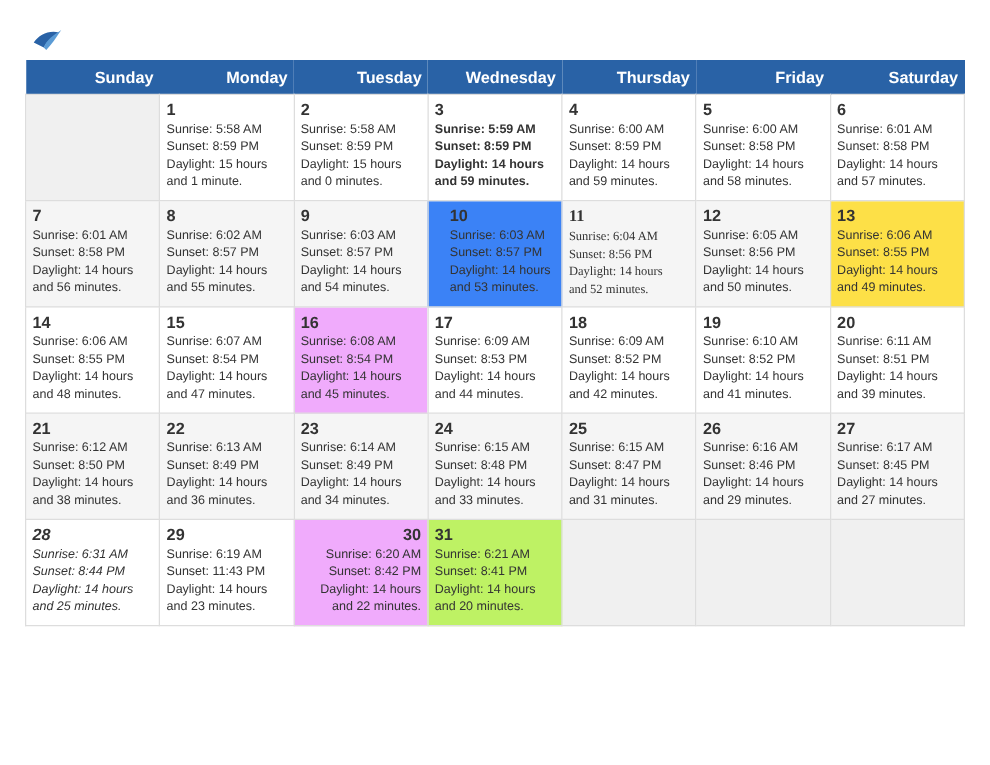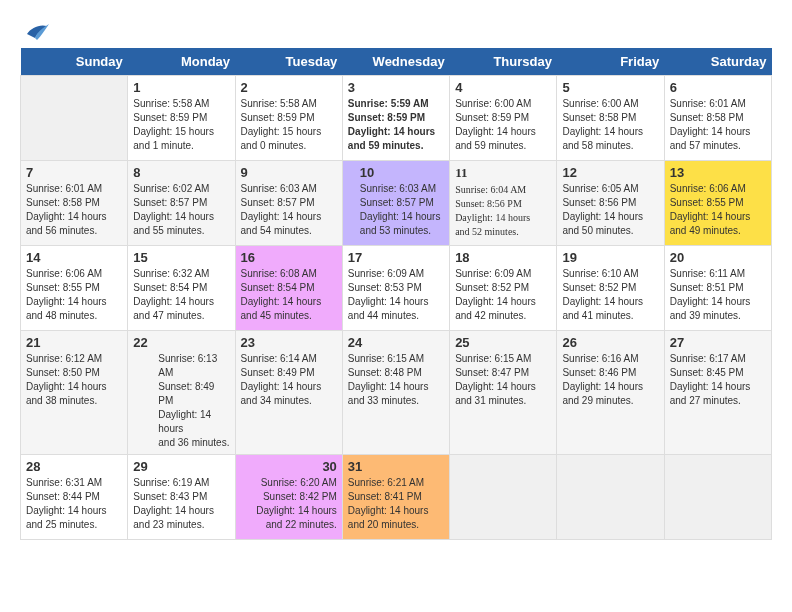--- a/index.html
+++ b/index.html
@@ -176,21 +176,21 @@
 Daylight: 14 hours
 and 55 minutes.</div>
         </td>
         <td style="background-color: rgb(245, 245, 245);">
           <span class="day-number">9</span>
           <div class="day-info" style="white-space: pre-line;">Sunrise: 6:03 AM
 Sunset: 8:57 PM
 Daylight: 14 hours
 and 54 minutes.</div>
         </td>
-        <td style="background-color: #c4b5fd; padding-left: 17px;">
+        <td style="background-color: #3b82f6; padding-left: 17px;">
           <span class="day-number">10</span>
           <div class="day-info" style="white-space: pre-line;">Sunrise: 6:03 AM
 Sunset: 8:57 PM
 Daylight: 14 hours
 and 53 minutes.</div>
         </td>
         <td style="background-color: rgb(245, 245, 245); font-family: Liberation Serif, serif;">
           <span class="day-number">11</span>
           <div class="day-info" style="white-space: pre-line;">Sunrise: 6:04 AM
 Sunset: 8:56 PM
@@ -215,21 +215,21 @@
       <tr>
         <td style="background-color: rgb(255, 255, 255);">
           <span class="day-number">14</span>
           <div class="day-info" style="white-space: pre-line;">Sunrise: 6:06 AM
 Sunset: 8:55 PM
 Daylight: 14 hours
 and 48 minutes.</div>
         </td>
         <td style="background-color: rgb(255, 255, 255);">
           <span class="day-number">15</span>
-          <div class="day-info" style="white-space: pre-line;">Sunrise: 6:32 AM
+          <div class="day-info" style="white-space: pre-line;">Sunrise: 6:07 AM
 Sunset: 8:54 PM
 Daylight: 14 hours
 and 47 minutes.</div>
         </td>
         <td style="background-color: #f0abfc;">
           <span class="day-number">16</span>
           <div class="day-info" style="white-space: pre-line;">Sunrise: 6:08 AM
 Sunset: 8:54 PM
 Daylight: 14 hours
 and 45 minutes.</div>
@@ -266,21 +266,21 @@
       <tr>
         <td style="background-color: rgb(245, 245, 245);">
           <span class="day-number">21</span>
           <div class="day-info" style="white-space: pre-line;">Sunrise: 6:12 AM
 Sunset: 8:50 PM
 Daylight: 14 hours
 and 38 minutes.</div>
         </td>
         <td style="background-color: rgb(245, 245, 245);">
           <span class="day-number">22</span>
-          <div class="day-info" style="white-space: pre-line; margin-left: 25px;">Sunrise: 6:13 AM
+          <div class="day-info" style="white-space: pre-line;">Sunrise: 6:13 AM
 Sunset: 8:49 PM
 Daylight: 14 hours
 and 36 minutes.</div>
         </td>
         <td style="background-color: rgb(245, 245, 245);">
           <span class="day-number">23</span>
           <div class="day-info" style="white-space: pre-line;">Sunrise: 6:14 AM
 Sunset: 8:49 PM
 Daylight: 14 hours
 and 34 minutes.</div>
@@ -308,42 +308,42 @@
         </td>
         <td style="background-color: rgb(245, 245, 245);">
           <span class="day-number">27</span>
           <div class="day-info" style="white-space: pre-line;">Sunrise: 6:17 AM
 Sunset: 8:45 PM
 Daylight: 14 hours
 and 27 minutes.</div>
         </td>
       </tr>
       <tr>
-        <td style="background-color: rgb(255, 255, 255);">
+        <td style="background-color: rgb(255, 255, 255); font-style: italic;">
           <span class="day-number">28</span>
           <div class="day-info" style="white-space: pre-line;">Sunrise: 6:31 AM
 Sunset: 8:44 PM
 Daylight: 14 hours
 and 25 minutes.</div>
         </td>
         <td style="background-color: rgb(255, 255, 255);">
           <span class="day-number">29</span>
           <div class="day-info" style="white-space: pre-line;">Sunrise: 6:19 AM
-Sunset: 8:43 PM
+Sunset: 11:43 PM
 Daylight: 14 hours
 and 23 minutes.</div>
         </td>
         <td style="background-color: #f0abfc; text-align: right;">
           <span class="day-number">30</span>
           <div class="day-info" style="white-space: pre-line;">Sunrise: 6:20 AM
 Sunset: 8:42 PM
 Daylight: 14 hours
 and 22 minutes.</div>
         </td>
-        <td style="background-color: #fdba74;">
+        <td style="background-color: #bef264;">
           <span class="day-number">31</span>
           <div class="day-info" style="white-space: pre-line;">Sunrise: 6:21 AM
 Sunset: 8:41 PM
 Daylight: 14 hours
 and 20 minutes.</div>
         </td>
         <td class="empty-cell"></td>
         <td class="empty-cell"></td>
         <td class="empty-cell"></td>
       </tr>

